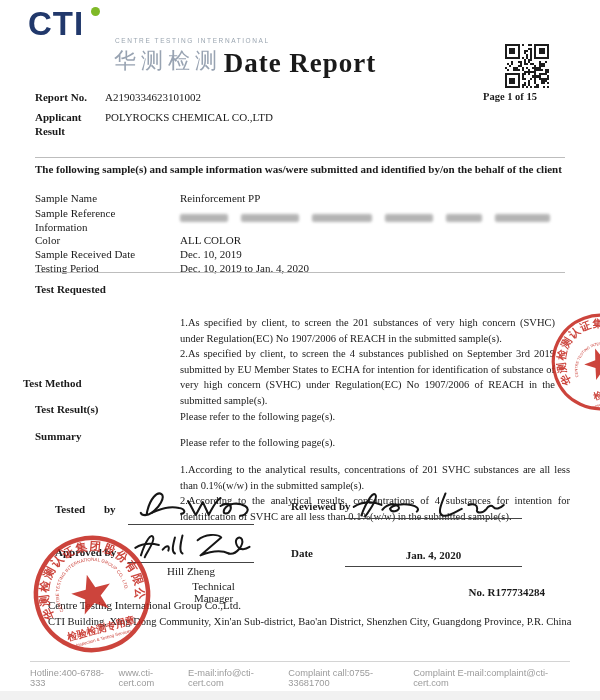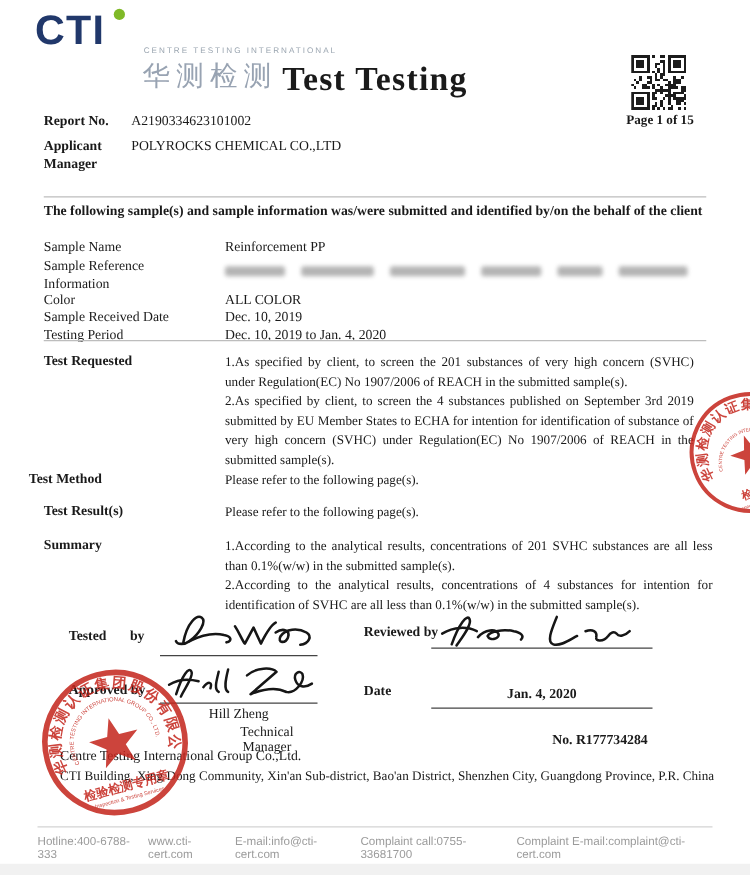--- a/index.html
+++ b/index.html
@@ -14,38 +14,38 @@
   }
   .abs{position:absolute;}
   
   .logo-cti{font-family:"Liberation Sans",sans-serif;font-weight:bold;font-size:33px;
     color:var(--logo-navy);letter-spacing:1px;line-height:1;}
   .logo-dot{width:9px;height:9px;border-radius:50%;background:var(--logo-green);}
   .logo-cn{font-size:22px;color:#98a3b2;letter-spacing:5px;line-height:1;font-family:"Liberation Sans",sans-serif;}
   .logo-sub{font-size:6.5px;color:#9aa5b0;letter-spacing:1.6px;font-family:"Liberation Sans",sans-serif;}
   .doc-title{width:600px;text-align:center;font-size:27px;font-weight:bold;letter-spacing:1px;}
   .qr{width:44px;height:44px;}
-  .page-label{width:90px;text-align:center;font-size:10.5px;font-weight:bold;}
+  .page-label{width:90px;font-size:10.5px;font-weight:bold;}
   
   .lbl{font-size:11px;font-weight:bold;}
   .lbl-n{font-size:11px;}
   .val{font-size:11px;white-space:pre-line;}
   .rule{height:1px;background:var(--line);}
   .intro{width:530px;font-size:11px;font-weight:bold;text-align:justify;line-height:15px;}
-  .sect-txt{width:390px;font-size:10.5px;line-height:15.6px;text-align:justify;white-space:pre-line;}
+  .sect-txt{width:390px;font-size:10.5px;line-height:15.6px;text-align:justify;white-space:pre-line;margin-top:32px;}
   .redact{display:inline-block;height:8px;background:#777;opacity:.55;filter:blur(1.5px);
     border-radius:2px;margin-right:13px;vertical-align:middle;}
   
   .sig-line{height:1px;background:#444;}
   .sig svg{display:block;}
   .sig-name{font-size:11px;text-align:center;}
   .sig-title{font-size:11px;text-align:center;padding-left:45px;}
   .wordgap{word-spacing:16px;}
   .date-val{font-size:11px;font-weight:bold;text-align:center;}
-  .report-ref{font-size:11px;font-weight:bold;text-align:center;width:130px;}
+  .report-ref{font-size:11px;font-weight:bold;text-align:right;width:130px;}
   
   .company{font-size:11px;}
   .company-addr{font-size:10.5px;width:540px;}
   .contacts{left:18px;right:18px;display:flex;justify-content:space-between;
     font-family:"Liberation Sans",sans-serif;font-size:9.3px;color:var(--gray-text);}
   .foot-rule{left:30px;right:30px;height:1px;background:#d4d4d4;}
   .bottom-strip{left:0;right:0;bottom:0;height:9px;background:#f1f1f1;}
   .stamp{opacity:.86;pointer-events:none;}
   .stamp text{fill:var(--stamp-red);font-family:"Liberation Sans",sans-serif;}
   .stamp .ring{stroke:var(--stamp-red);fill:none;}
@@ -57,21 +57,21 @@
 
 <div class="page">
 
   <div class="abs" style="left:28px;top:7px;">
     <span class="logo-cti">CTI</span>
     <span class="abs logo-dot" style="left:63px;top:0px;"></span>
     <span class="abs logo-cn" style="left:86px;top:6px;white-space:nowrap;margin-top:37px;">华测检测</span>
     <span class="abs logo-sub" style="left:87px;top:30px;white-space:nowrap;">CENTRE TESTING INTERNATIONAL</span>
   </div>
 
-  <div class="abs doc-title" style="top:48px;">Test Testing</div>
+  <div class="abs doc-title" style="top:48px;">Date Report</div>
 
   <div class="abs qr" style="left:505px;top:44px;"><svg viewBox="0 0 21 21" width="100%" height="100%" shape-rendering="crispEdges" fill="#1c1c1c">
         <rect x="0" y="0" width="1" height="1"></rect>
         <rect x="1" y="0" width="1" height="1"></rect>
         <rect x="2" y="0" width="1" height="1"></rect>
         <rect x="3" y="0" width="1" height="1"></rect>
         <rect x="4" y="0" width="1" height="1"></rect>
         <rect x="5" y="0" width="1" height="1"></rect>
         <rect x="6" y="0" width="1" height="1"></rect>
         <rect x="8" y="0" width="1" height="1"></rect>
@@ -283,21 +283,21 @@
         <rect x="18" y="20" width="1" height="1"></rect>
         <rect x="20" y="20" width="1" height="1"></rect>
       </svg></div>
   <div class="abs page-label" style="left:483px;top:91px;">Page 1 of 15</div>
 
   <span class="abs lbl" style="left:35px;top:91px;">Report No.</span>
   <span class="abs val" style="left:105px;top:91px;text-align:right;">A2190334623101002</span>
 
   <span class="abs lbl" style="left:35px;top:111px;">Applicant</span>
   <span class="abs val" style="left:105px;top:111px;">POLYROCKS CHEMICAL CO.,LTD</span>
-  <span class="abs lbl" style="left:35px;top:125px;">Manager</span>
+  <span class="abs lbl" style="left:35px;top:125px;">Result</span>
 
   <div class="abs rule" style="left:35px;width:530px;top:157px;"></div>
 
   <div class="abs intro" style="left:35px;top:162px;">The following sample(s) and sample information was/were submitted and identified by/on the behalf of the client</div>
 
   <span class="abs lbl-n" style="left:35px;top:192px;">Sample Name</span>
   <span class="abs val" style="left:180px;top:192px;">Reinforcement PP</span>
 
   <span class="abs lbl-n" style="left:35px;top:206px;width:130px;line-height:14px;white-space:pre-line;">Sample Reference
 Information</span>

